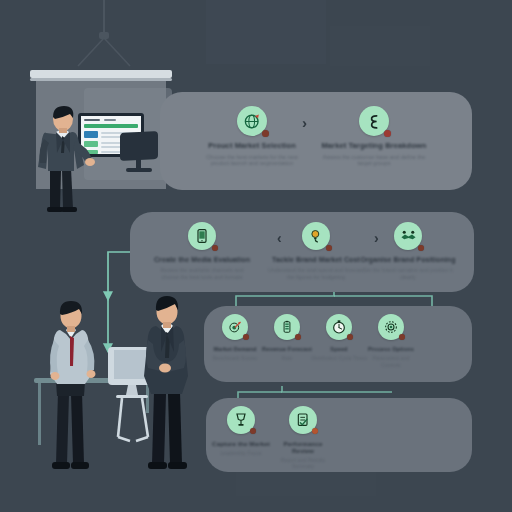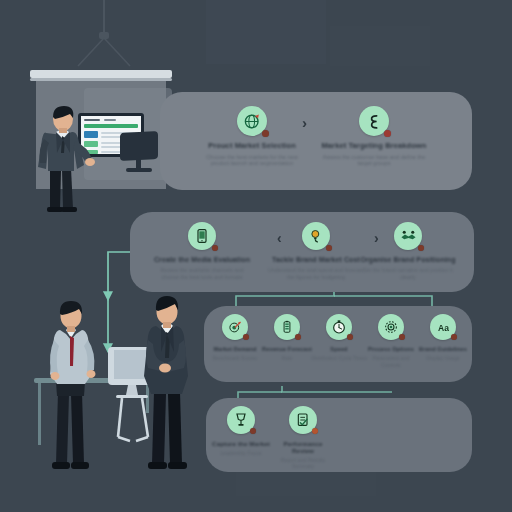--- a/index.html
+++ b/index.html
@@ -375,32 +375,20 @@
           </g>
           <circle cx="12" cy="12" r="2" fill="#1d6b43"></circle>
         </svg>
       </div>
       <div class="badge" style="right:-1px;bottom:0px;width:6px;height:6px;"></div>
     </div>
     <div class="ttl" style="font-size:5.6px;">Process Options</div>
     <div class="sub" style="font-size:5.2px;max-width:56px;">Parameters and Controls</div>
   </div>
 
-  <div class="card" style="left:414px;top:314px;width:58px;">
-    <div class="iconwrap">
-      <div class="circle" style="width:26px;height:26px;">
-        <svg viewBox="0 0 24 24" width="17" height="17">
-          <text x="12" y="17" font-family="Liberation Sans, sans-serif" font-size="12" font-weight="700" fill="#14351f" text-anchor="middle">Aa</text>
-        </svg>
-      </div>
-      <div class="badge" style="right:-1px;bottom:0px;width:6px;height:6px;"></div>
-    </div>
-    <div class="ttl" style="font-size:5.6px;">Brand Guidelines</div>
-    <div class="sub" style="font-size:5.2px;max-width:56px;">Display Usage</div>
-  </div>
 
   <div class="panel dimmer" style="left:206px;top:398px;width:266px;height:74px;background:#6a727c;"></div>
 
   <div class="card" style="left:210px;top:406px;width:62px;">
     <div class="iconwrap">
       <div class="circle" style="width:28px;height:28px;">
         <svg viewBox="0 0 24 24" width="16" height="16">
           <path d="M6 3 H18 L16 11 Q12 14 8 11 Z" fill="none" stroke="#14351f" stroke-width="1.8"></path>
           <path d="M12 13 V18" stroke="#14351f" stroke-width="1.8"></path>
           <rect x="8" y="18" width="8" height="2.6" rx="1" fill="#14351f"></rect>

